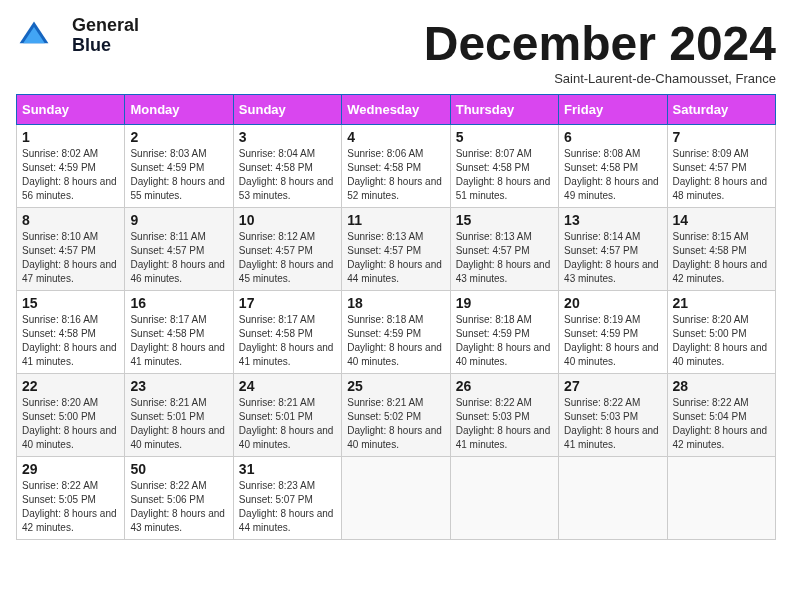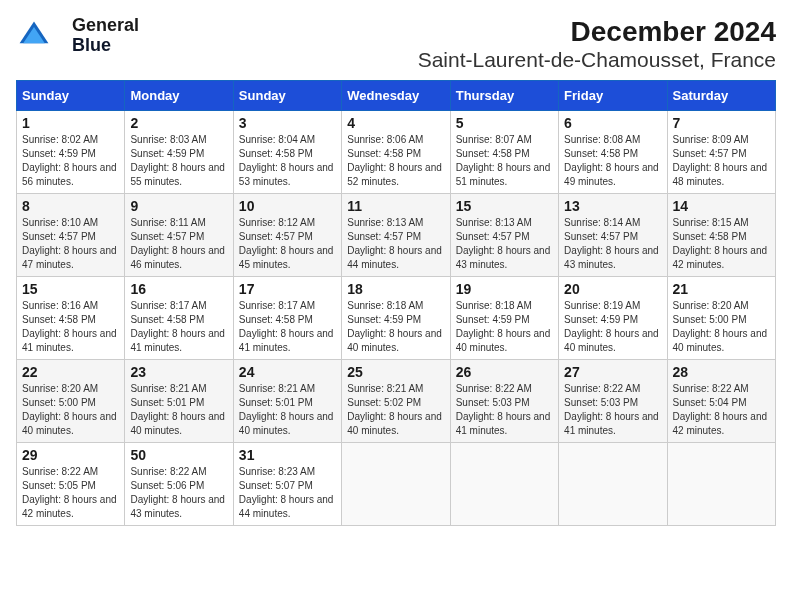--- a/index.html
+++ b/index.html
@@ -32,35 +32,35 @@
     }
     .logo-blue { color: #0f172a; }
     .logo-icon {
       width: 36px;
       height: 36px;
     }
     .title-area {
       text-align: right;
     }
     .calendar-title {
-      font-size: 28px;
+      font-size: 48px;
       font-weight: bold;
       color: #1a1a1a;
     }
     .calendar-subtitle {
-      font-size: 21px;
+      font-size: 13px;
       color: #333;
     }
     table {
       width: 100%;
       border-collapse: collapse;
       font-size: 11px;
     }
     thead th {
-      background: #1d4ed8;
+      background: #d946ef;
       color: #fff;
       padding: 7px 5px;
       text-align: left;
       font-size: 13px;
       font-weight: bold;
       border: 1px solid #1565c0;
     }
     tbody td {
       border: 1px solid #ccc;
       vertical-align: top;

